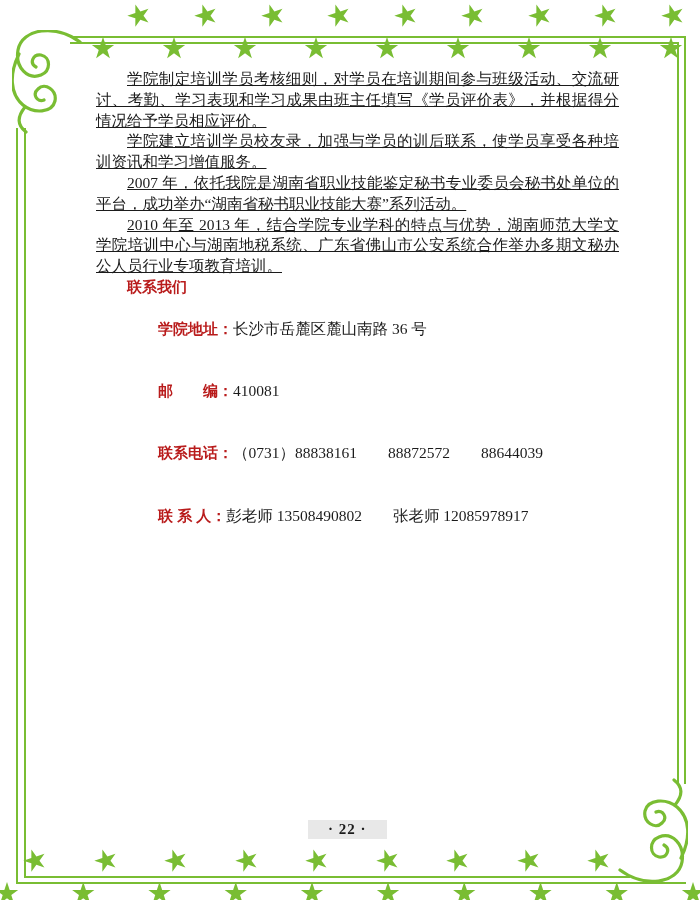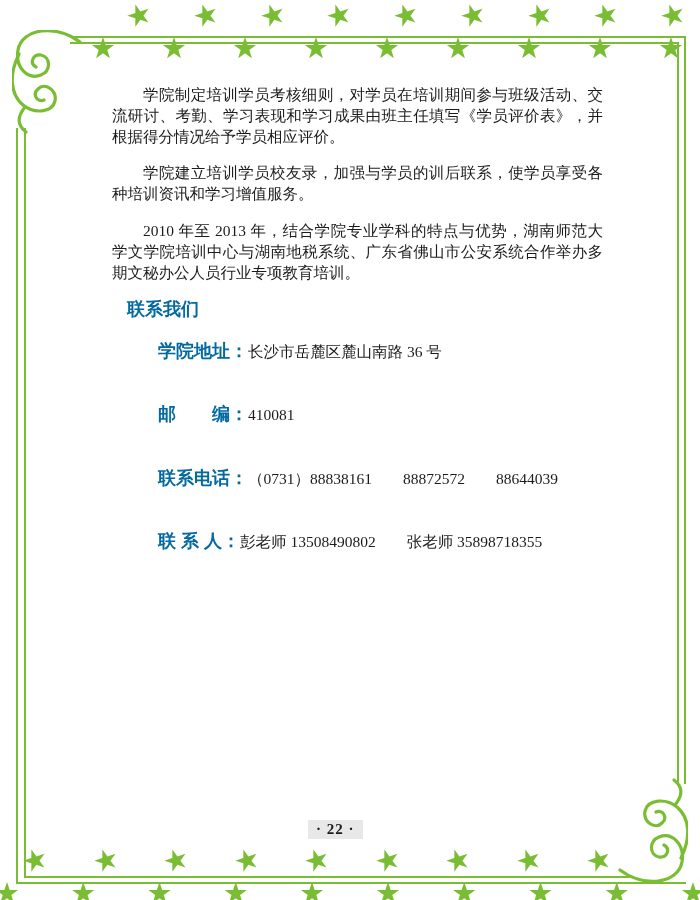--- a/index.html
+++ b/index.html
@@ -34,37 +34,38 @@
   .row-top-outer    { left:126px; right:14px; top:1px; }
   .row-top-inner    { left:90px;  right:16px; top:34px; }
   .row-bottom-inner { left:22px;  width:590px; top:846px; }
   .row-bottom-outer { left:-6px;  right:-6px; top:879px; }
   
   .content {
     position:absolute; left:96px; top:69px; width:523px; z-index:4;
     font-size:15.5px; line-height:20.8px;
   }
   .content p {
-    margin:16px; text-indent:2em; text-align:justify;
+    margin:0; text-indent:2em; text-align:justify;
     text-justify:inter-ideograph;
+    text-decoration:underline;
   }
   .content p.heading { font-weight:bold; }
   
   .contact { padding-left:2em; }
   .contact .contact-line { white-space:pre; }
   .contact .label, .contact-title {
-    color:#0369a1; font-weight:bold;
+    color:#b91c1c; font-weight:bold;
     font-family:"Liberation Sans","DejaVu Sans",sans-serif;
-    font-size:18px;
+    font-size:15px;
   }
   .contact .value { color:#1b1b1b;text-align:right; }
   
   .page-number {
     position:absolute; left:308px; top:820px; z-index:4;
-    background:#e8e8e8; padding:1px 8px; font-weight:bold;
+    background:#e8e8e8; padding:1px 20px; font-weight:bold;
     font-size:15px; letter-spacing:1px;
   }
 </style>
 </head>
 <body>
 
 <div class="page">
 
   <div class="frame-outer"></div>
   <div class="frame-inner"></div>
@@ -128,34 +129,35 @@
       <span class="star">★</span>
       <span class="star">★</span>
       <span class="star">★</span>
       <span class="star">★</span>
       <span class="star">★</span>
     </div>
 
   <div class="content">
     <p>学院制定培训学员考核细则，对学员在培训期间参与班级活动、交流研讨、考勤、学习表现和学习成果由班主任填写《学员评价表》，并根据得分情况给予学员相应评价。</p>
     <p>学院建立培训学员校友录，加强与学员的训后联系，使学员享受各种培训资讯和学习增值服务。</p>
+    <p>2007 年，依托我院是湖南省职业技能鉴定秘书专业委员会秘书处单位的平台，成功举办“湖南省秘书职业技能大赛”系列活动。</p>
     <p>2010 年至 2013 年，结合学院专业学科的特点与优势，湖南师范大学文学院培训中心与湖南地税系统、广东省佛山市公安系统合作举办多期文秘办公人员行业专项教育培训。</p>
 
     <div class="contact">
       <div class="contact-title">联系我们</div>
       <div class="contact-line">
         <span class="label">学院地址：</span><span class="value">长沙市岳麓区麓山南路 36 号</span>
       </div>
       <div class="contact-line">
         <span class="label">邮　　编：</span><span class="value">410081</span>
       </div>
       <div class="contact-line">
         <span class="label">联系电话：</span><span class="value">（0731）88838161　　88872572　　88644039</span>
       </div>
       <div class="contact-line">
-        <span class="label">联 系 人：</span><span class="value">彭老师 13508490802　　张老师 35898718355</span>
+        <span class="label">联 系 人：</span><span class="value">彭老师 13508490802　　张老师 12085978917</span>
       </div>
     </div>
   </div>
 
   <div class="page-number">· 22 ·</div>
 
 </div>
 
 </body></html>

